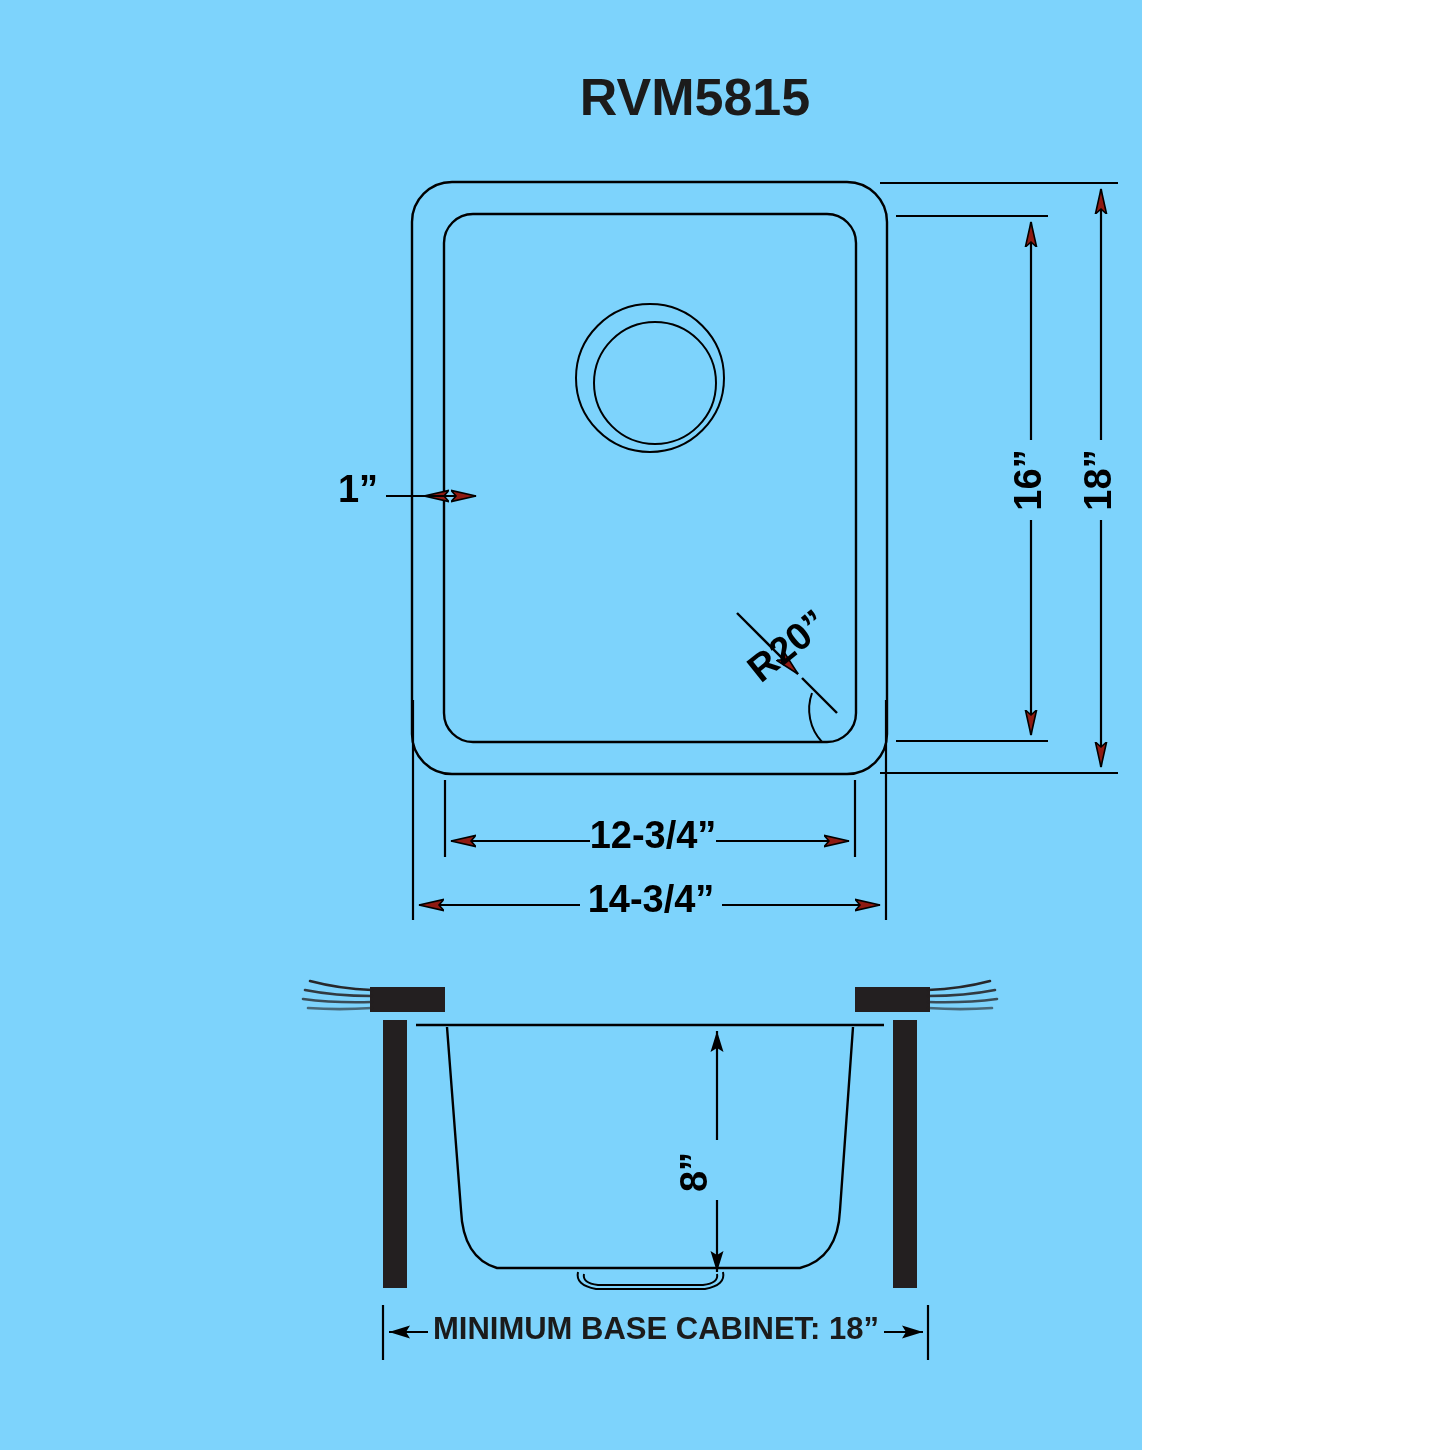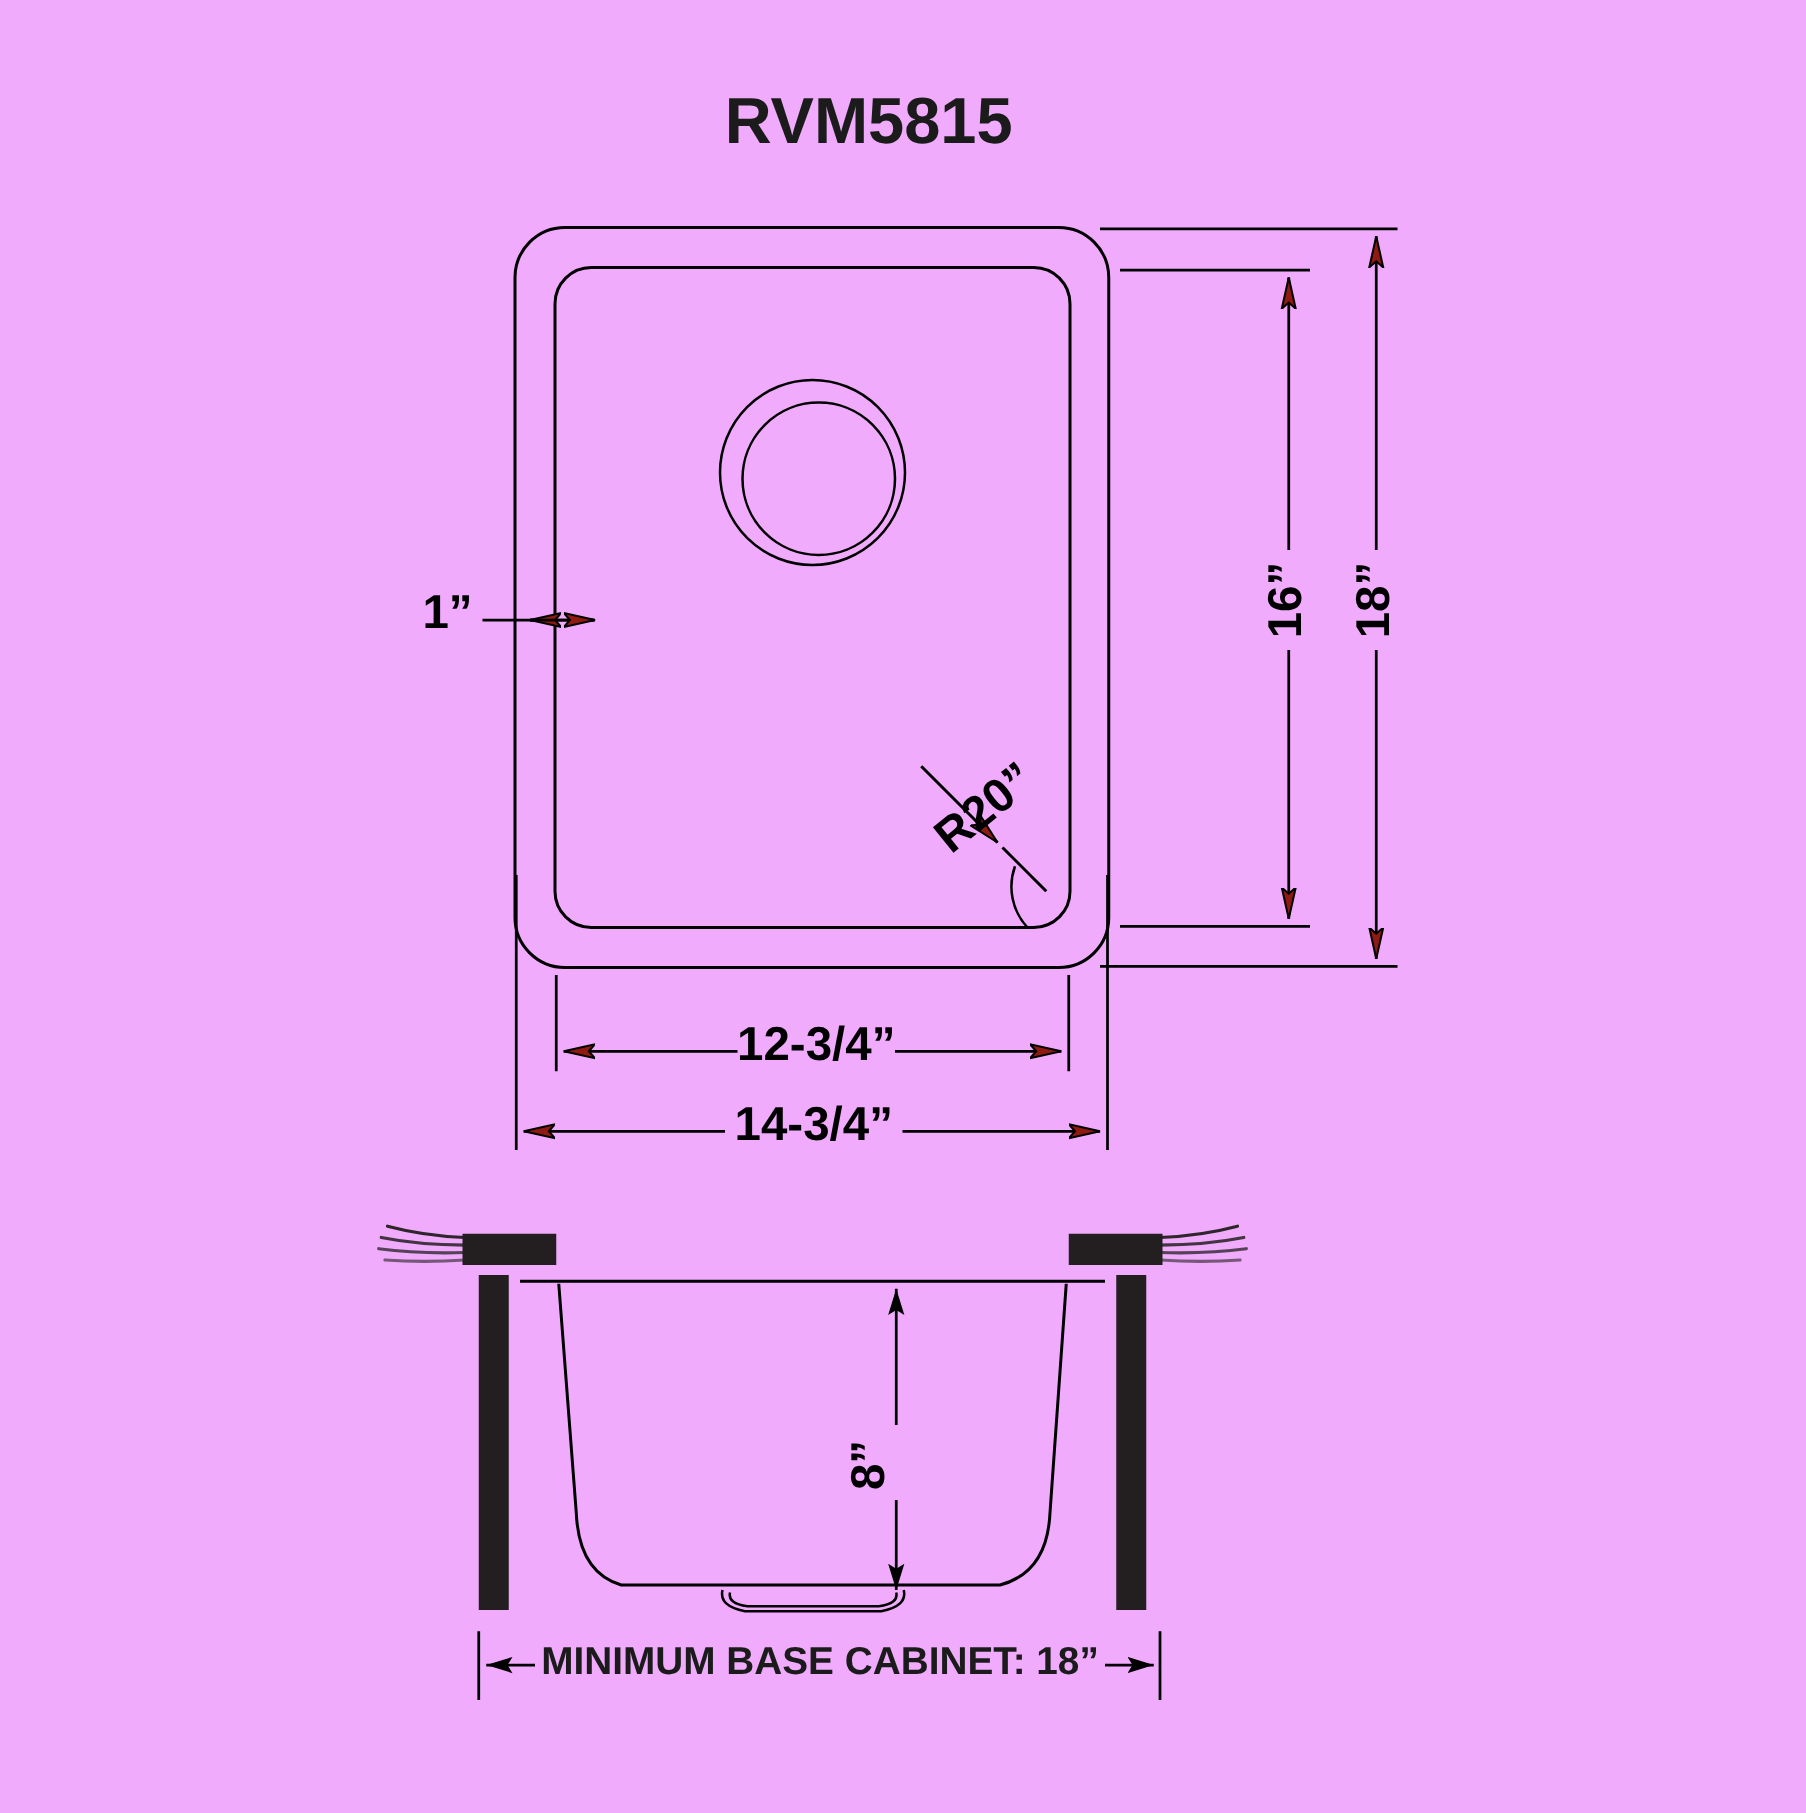--- a/index.html
+++ b/index.html
@@ -9,23 +9,23 @@
     background: #ffffff;
   }
   body {
     width: 1445px;
     height: 1450px;
     font-family: "Liberation Sans", sans-serif;
     overflow: hidden;
   }
   #sheet {
     position: relative;
-    width: 1445px;
+    width: 1142px;
     height: 1450px;
-    background: #f0abfc;
+    background: #7dd3fc;
   }
   #drawing {
     display: block;
     width: 1445px;
     height: 1450px;
   }
   .title-text {
     font-family: "Liberation Sans", sans-serif;
     font-weight: bold;
     font-size: 52px;

